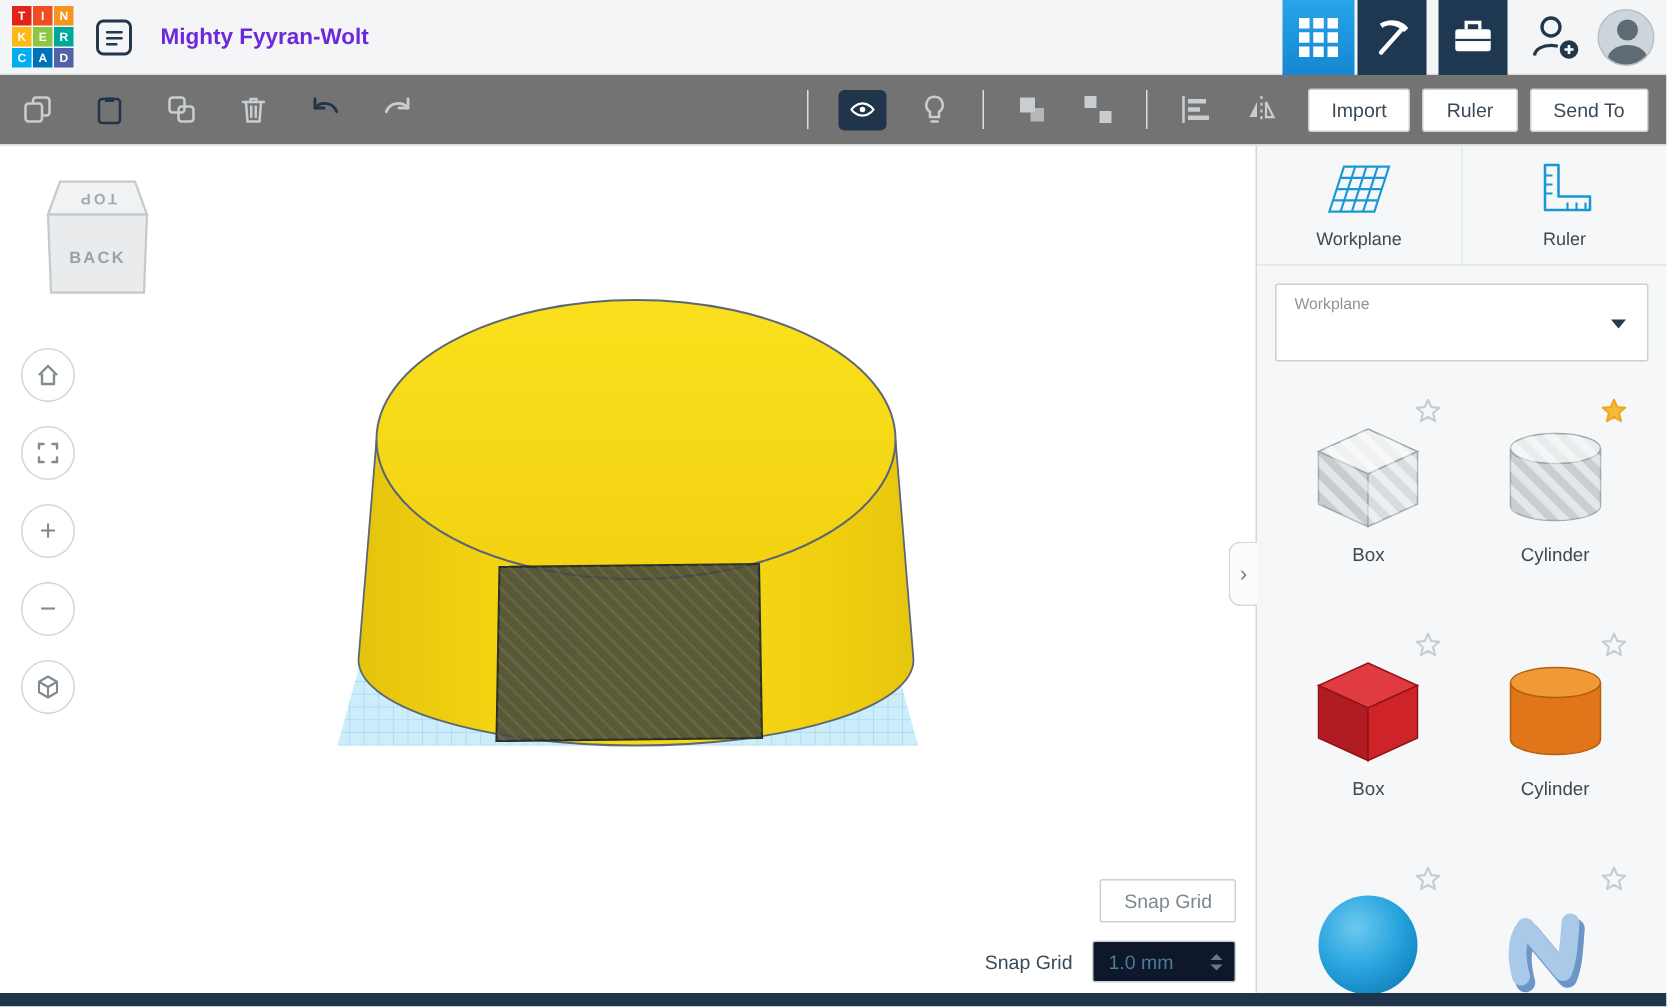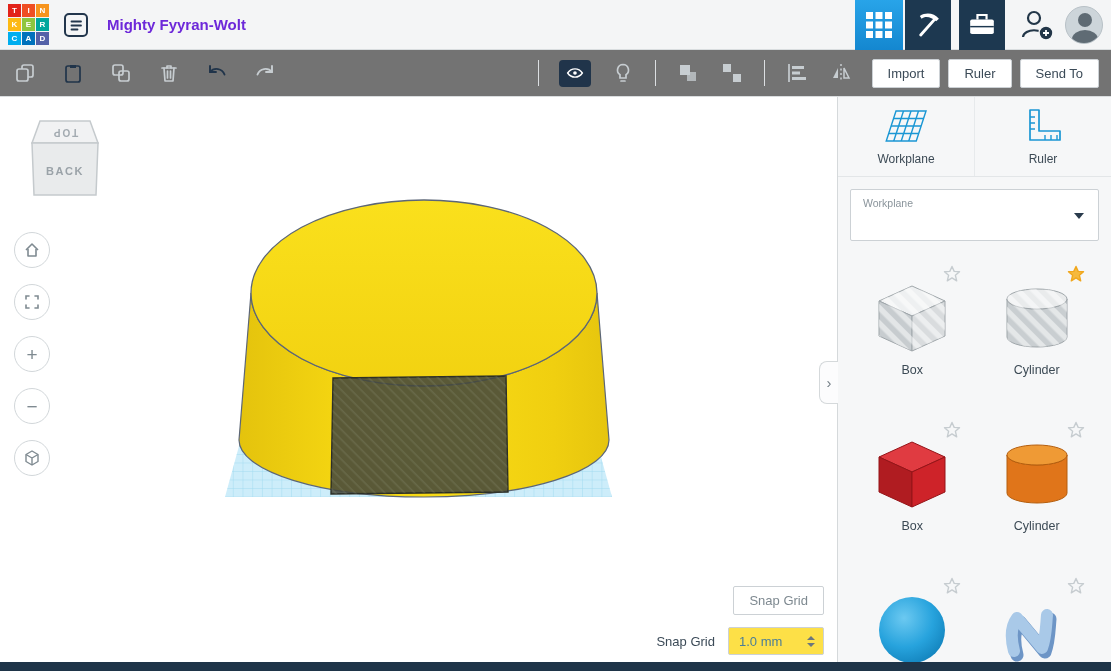--- a/index.html
+++ b/index.html
@@ -41,21 +41,21 @@
   .canvas { position:absolute; left:0; top:97px; width:837px; height:565px; background:#fff; overflow:hidden; }
   .scene { position:absolute; left:0; top:0; }
   .viewcube { position:absolute; left:26px; top:18px; cursor:pointer; }
   .nav-btns { position:absolute; left:14px; top:135px; display:flex; flex-direction:column; gap:16px; }
   .nav-circle { width:36px; height:36px; border-radius:50%; background:#fff; border:1px solid #d2d7da;
                 display:flex; align-items:center; justify-content:center; color:#7f8a91; cursor:pointer; }
   .nav-circle .glyph { font-size:19px; color:#7f8a91; line-height:1; }
   .edit-grid { position:absolute; right:13px; top:489px; color:#7e8990; }
   .snap-row { position:absolute; right:13px; top:530px; display:flex; align-items:center; gap:13px; }
   .snap-label { font-size:13px; color:#3b4a57; }
-  .snap-dd { width:96px; height:28px; background:#fde047; border:1px solid #ccd1d5; border-radius:2px;
+  .snap-dd { width:96px; height:28px; background:#0f172a; border:1px solid #ccd1d5; border-radius:2px;
              display:flex; align-items:center; justify-content:space-between; padding:0 8px 0 10px;
              font-size:13px; color:#4a7d98; cursor:pointer; }
   .spin { display:flex; flex-direction:column; gap:3px; }
   .spin i { display:block; width:0; height:0; border-left:4px solid transparent; border-right:4px solid transparent; }
   .spin .up { border-bottom:4px solid #6b767e; }
   .spin .dn { border-top:4px solid #6b767e; }
 
   
   .panel { position:absolute; left:837px; top:97px; width:274px; height:565px; background:#f6f7f8;
            border-left:1px solid #d5d9db; overflow:hidden; }

